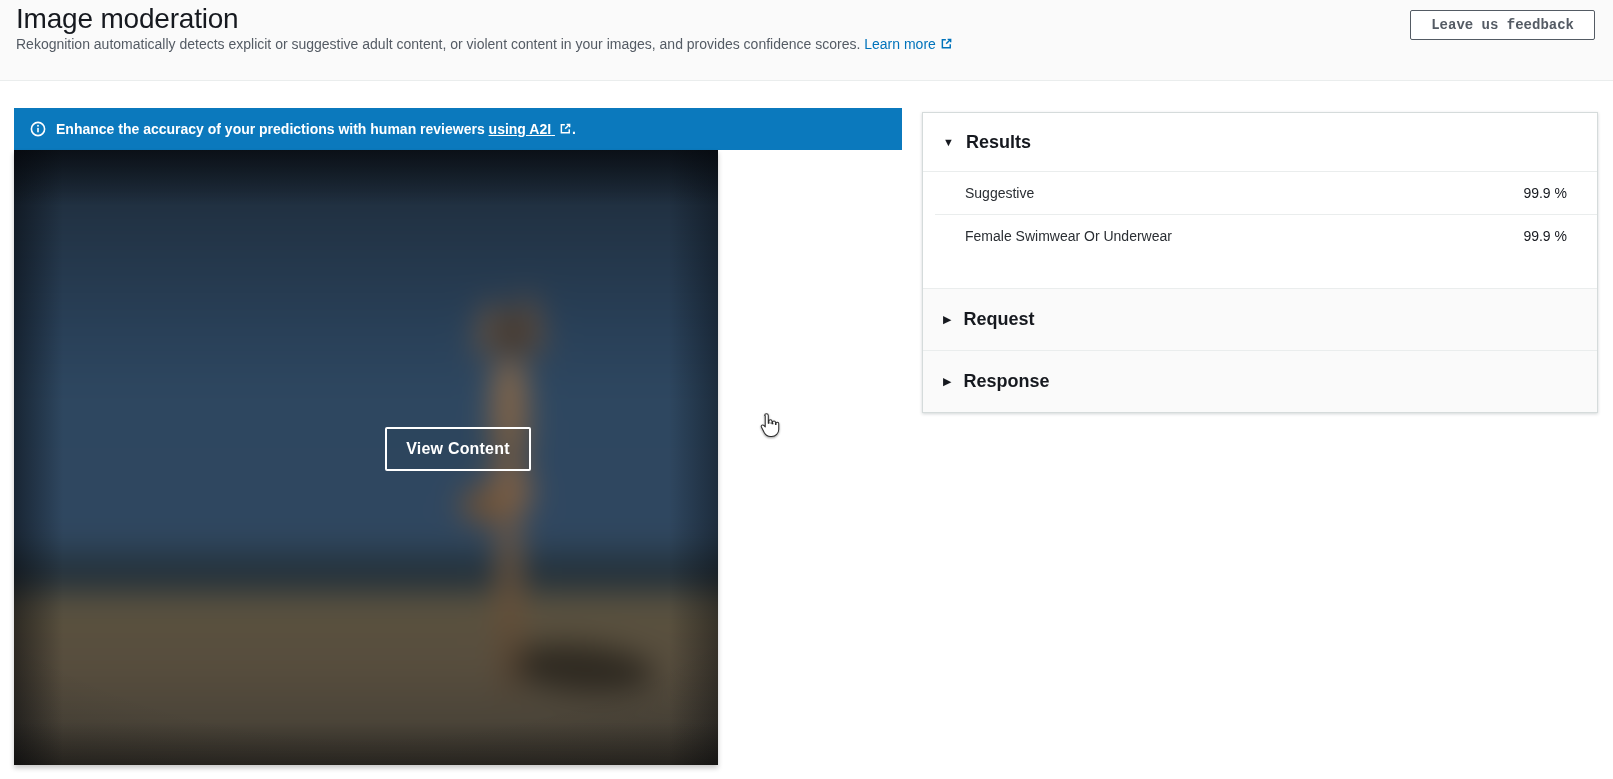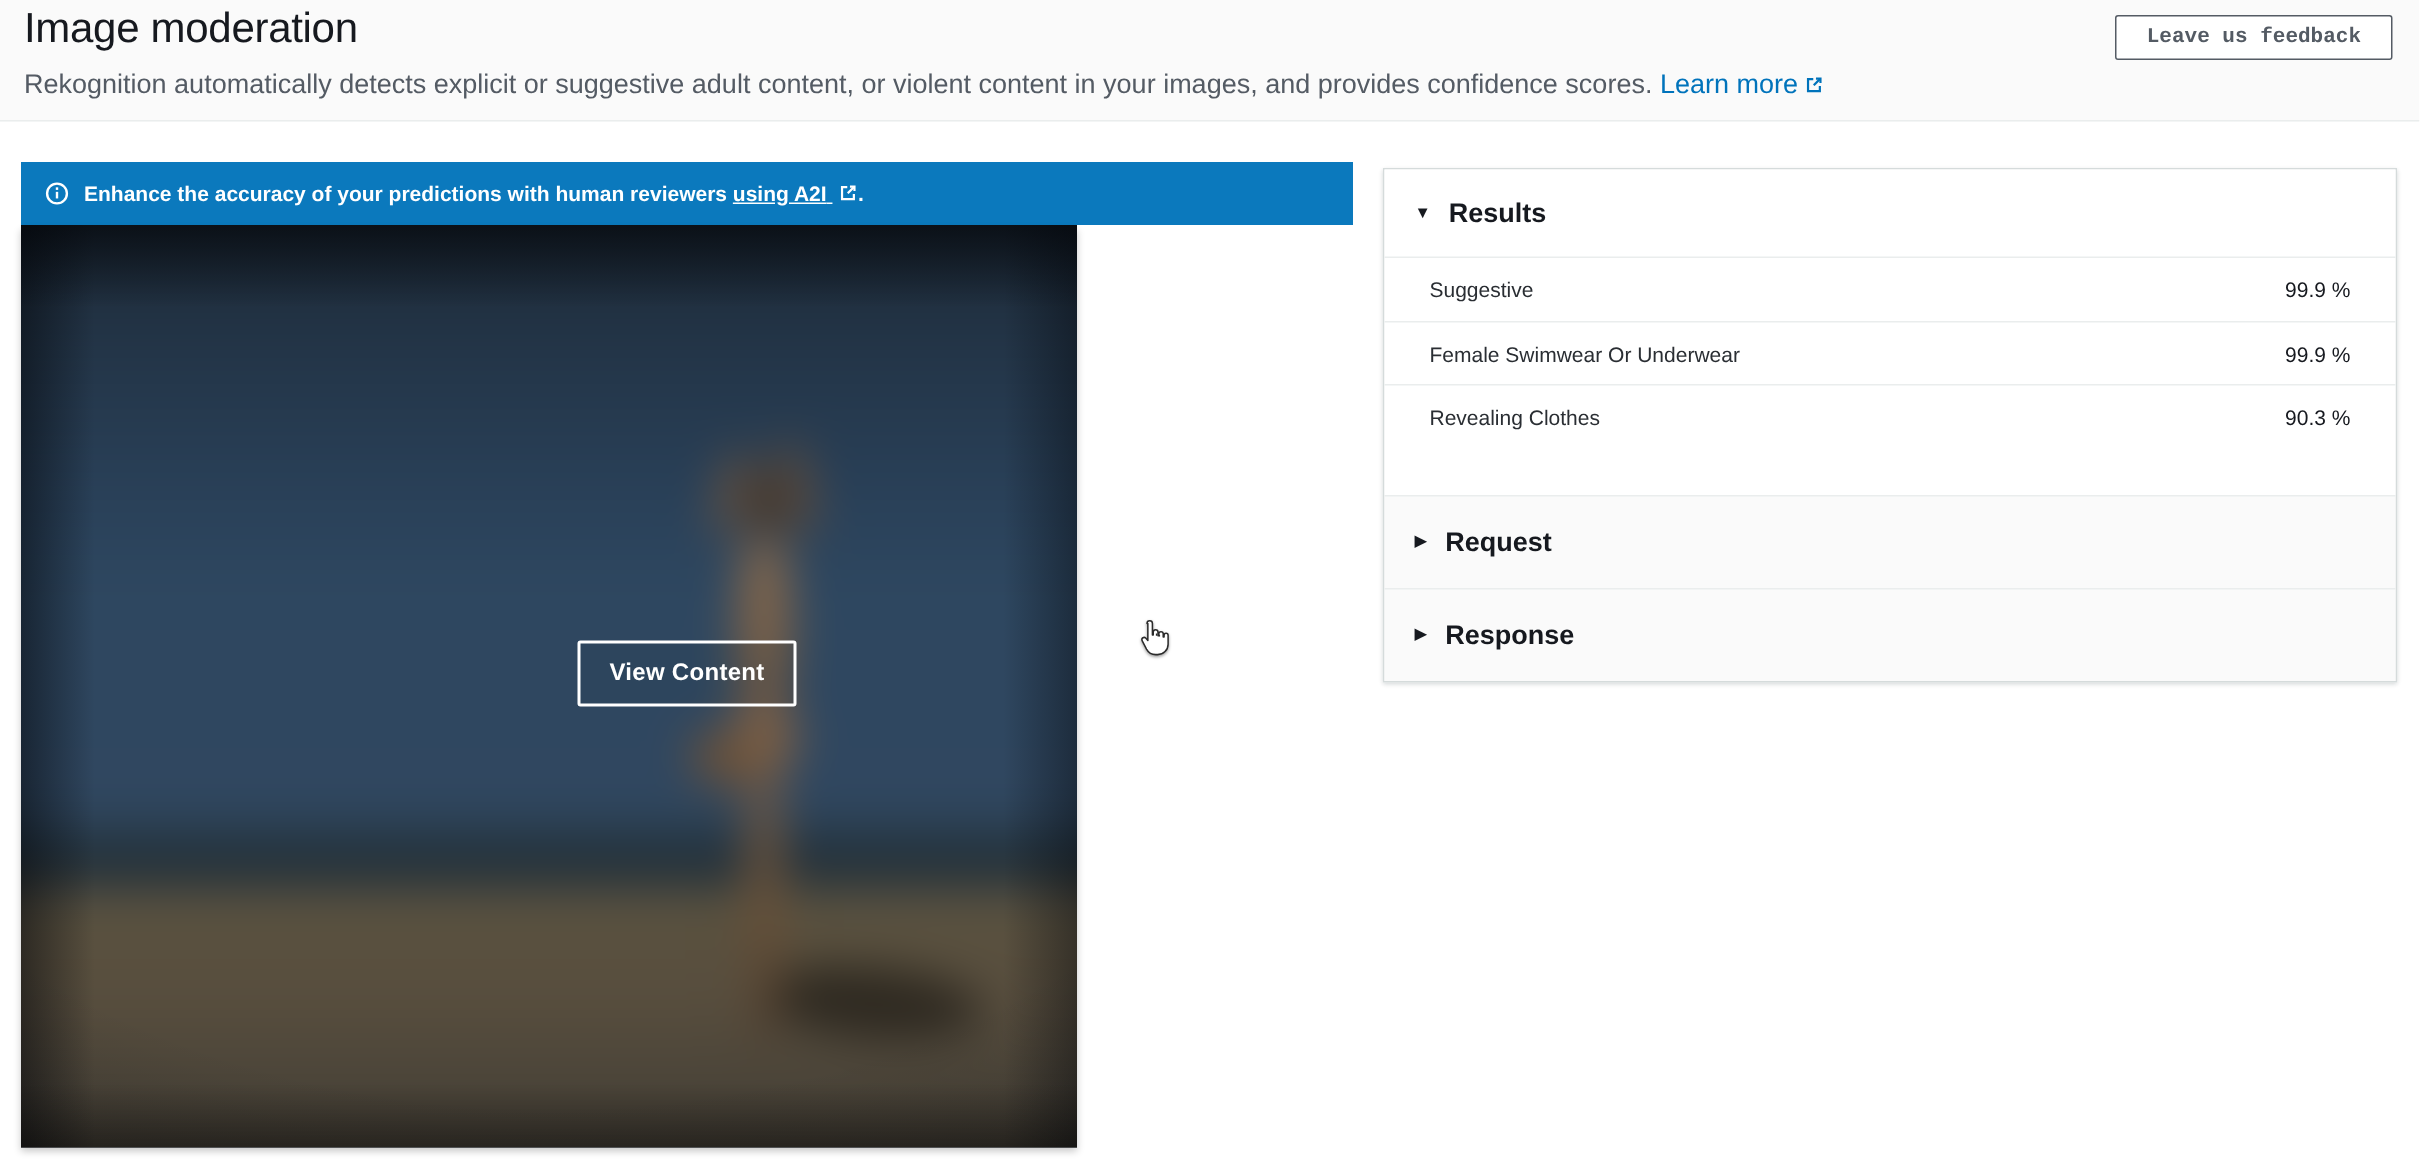--- a/index.html
+++ b/index.html
@@ -5,21 +5,21 @@
   * { margin:0; padding:0; box-sizing:border-box; }
   html,body { width:1613px; height:779px; background:#ffffff; overflow:hidden;
               font-family:"Liberation Sans","DejaVu Sans",sans-serif; }
   .stage { position:relative; width:1613px; height:779px; background:#ffffff;border-radius:13px; }
 
   
   .app-header { position:absolute; top:0; left:0; width:100%; height:81px;
                 background:#fafafa; border-bottom:1px solid #eaeded; }
   .page-title { position:absolute; left:16px; top:3px; font-size:28px; font-weight:300;
                 color:#16191f; letter-spacing:-0.2px; }
-  .page-desc  { position:absolute; left:16px; top:46px; font-size:18px; color:#545b64; white-space:nowrap; }
+  .page-desc  { position:absolute; left:16px; top:36px; font-size:14px; color:#545b64; white-space:nowrap; }
   .learn-link { color:#0073bb; text-decoration:none; cursor:pointer; }
   .ext-icon   { display:inline-block; vertical-align:-1px; margin-left:4px; }
   .feedback-btn { position:absolute; right:18px; top:10px; height:30px; padding:0 20px;
                   background:#ffffff; border:1px solid #545b64; border-radius:2px;
                   font-family:Liberation Mono, monospace; font-size:14px; font-weight:700; color:#545b64; cursor:pointer; }
 
   
   .flashbar { position:absolute; left:14px; top:108px; width:888px; height:42px;
               background:#0b79bd; color:#ffffff; display:flex; align-items:center;
               padding:0 16px; gap:10px; font-size:14px; font-weight:700; }
@@ -62,21 +62,21 @@
   .cursor { position:absolute; left:755px; top:412px; width:27px; height:27px;
             filter:drop-shadow(0 1px 1px rgba(0,0,0,.4)); pointer-events:none; }
 
   
   .card { position:absolute; left:922px; top:112px; width:676px; background:#ffffff;
           border:1px solid #d5dbdb; box-shadow:0 1px 3px rgba(0,28,36,.18); }
   .sect-head { display:flex; align-items:center; gap:12px; padding:0 20px;
                font-size:18px; font-weight:700; color:#16191f; cursor:pointer; }
   .results-head { height:59px; border-bottom:1px solid #eaeded; background:#ffffff; }
   .caret { font-size:11px; color:#16191f; line-height:1; }
-  .result-rows { padding-bottom:32px; background:#ffffff; }
+  .result-rows { padding-bottom:32px; background:#ffffff;margin-left:12px; }
   .result-row { height:42px; display:flex; align-items:center; justify-content:space-between;
                 padding:0 30px; font-size:14px; color:#16191f; }
   .result-row + .result-row { border-top:1px solid #eaeded;gap:12px; }
   .row-label { color:#2a2e33; }
   .row-value { color:#16191f; }
   .collapsed { height:62px; border-top:1px solid #eaeded; background:#fafafa; }
 </style>
 </head>
 <body>
 
@@ -148,24 +148,20 @@
     </div>
     <div class="result-rows">
       <div class="result-row">
         <span class="row-label">Suggestive</span>
         <span class="row-value">99.9 %</span>
       </div>
       <div class="result-row">
         <span class="row-label">Female Swimwear Or Underwear</span>
         <span class="row-value">99.9 %</span>
       </div>
-      <div class="result-row">
-        <span class="row-label">Revealing Clothes</span>
-        <span class="row-value">90.3 %</span>
-      </div>
     </div>
     <div class="sect-head collapsed">
       <span class="caret">▶</span>
       <span>Request</span>
     </div>
     <div class="sect-head collapsed">
       <span class="caret">▶</span>
       <span>Response</span>
     </div>
   </div>

